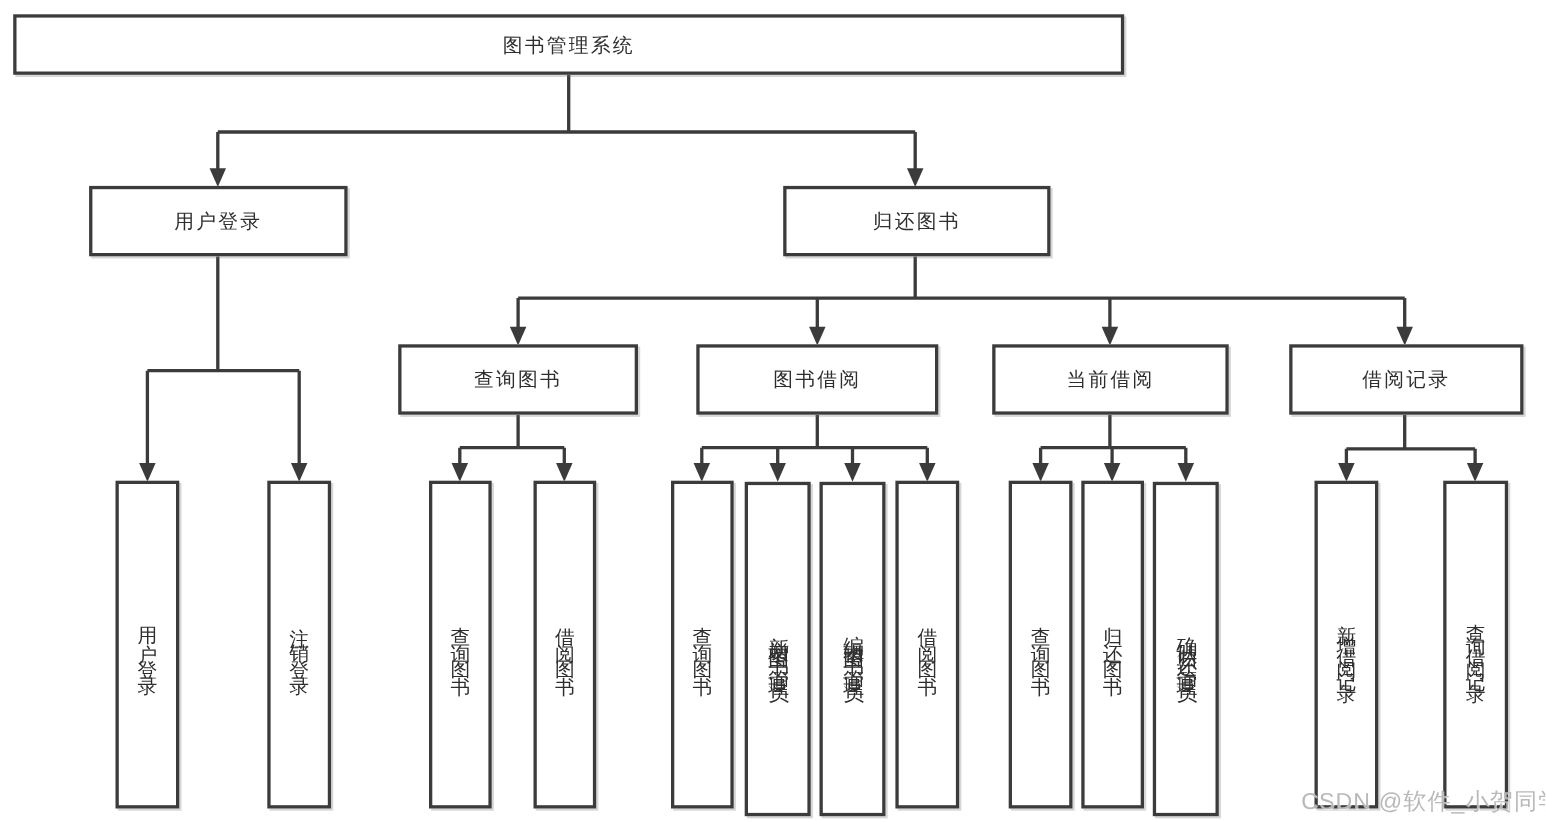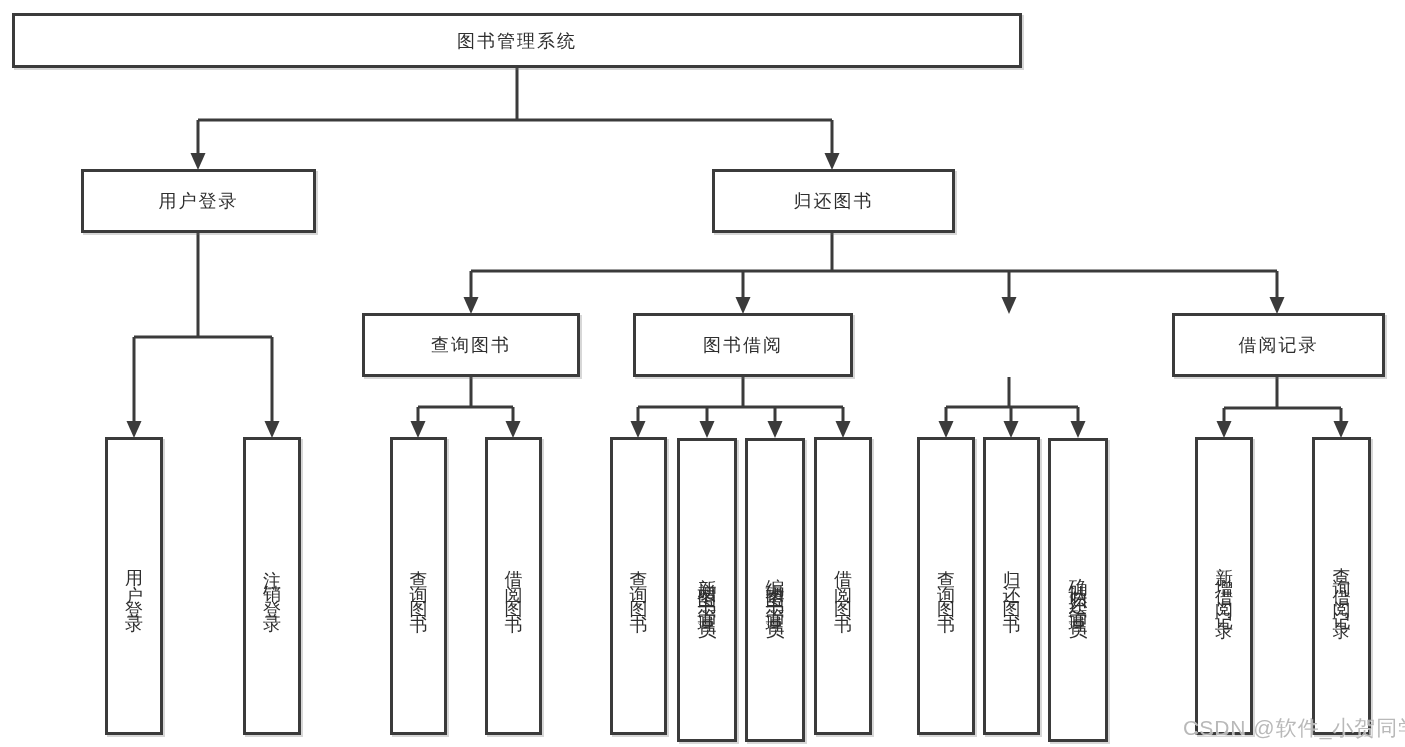--- a/index.html
+++ b/index.html
@@ -65,20 +65,21 @@
     </g>
   </svg>
 
   <div class="box" style="left:12px;top:13px;width:1010px;height:55px;">图书管理系统</div>
 
   <div class="box" style="left:81px;top:169px;width:235px;height:64px;">用户登录</div>
   <div class="box" style="left:712px;top:169px;width:243px;height:64px;">归还图书</div>
 
   <div class="box" style="left:362px;top:313px;width:218px;height:64px;">查询图书</div>
   <div class="box" style="left:633px;top:313px;width:220px;height:64px;">图书借阅</div>
+  <div class="box" style="left:902px;top:313px;width:215px;height:64px;">当前借阅</div>
   <div class="box" style="left:1172px;top:313px;width:213px;height:64px;">借阅记录</div>
 
   <div class="box vbox" style="left:105px;top:437px;width:58px;height:298px;">用户登录</div>
   <div class="box vbox" style="left:243px;top:437px;width:58px;height:298px;">注销登录</div>
 
   <div class="box vbox" style="left:390px;top:437px;width:57px;height:298px;">查询图书</div>
   <div class="box vbox" style="left:485px;top:437px;width:57px;height:298px;">借阅图书</div>
 
   <div class="box vbox" style="left:610px;top:437px;width:57px;height:298px;">查询图书</div>
   <div class="box vbox s9" style="left:677px;top:438px;width:60px;height:304px;">新增图书（管理员）</div>

